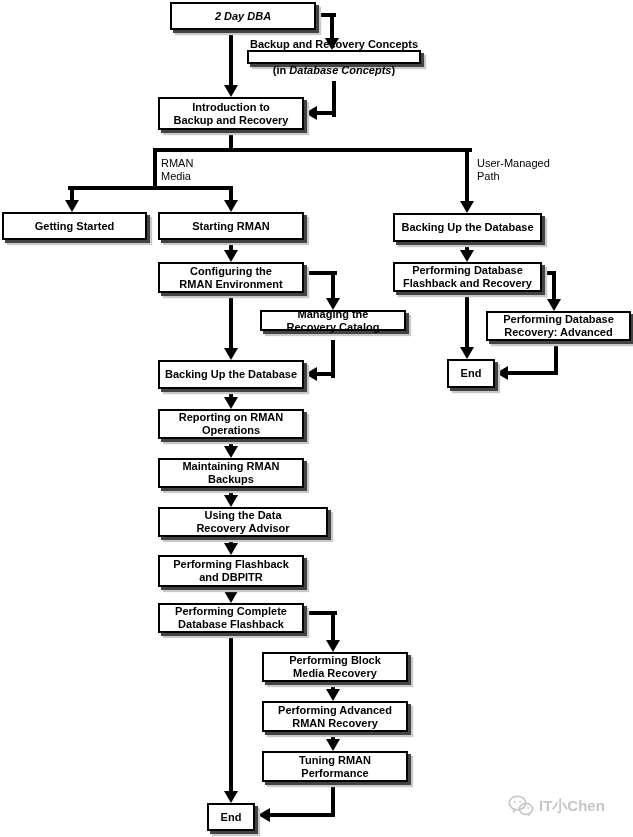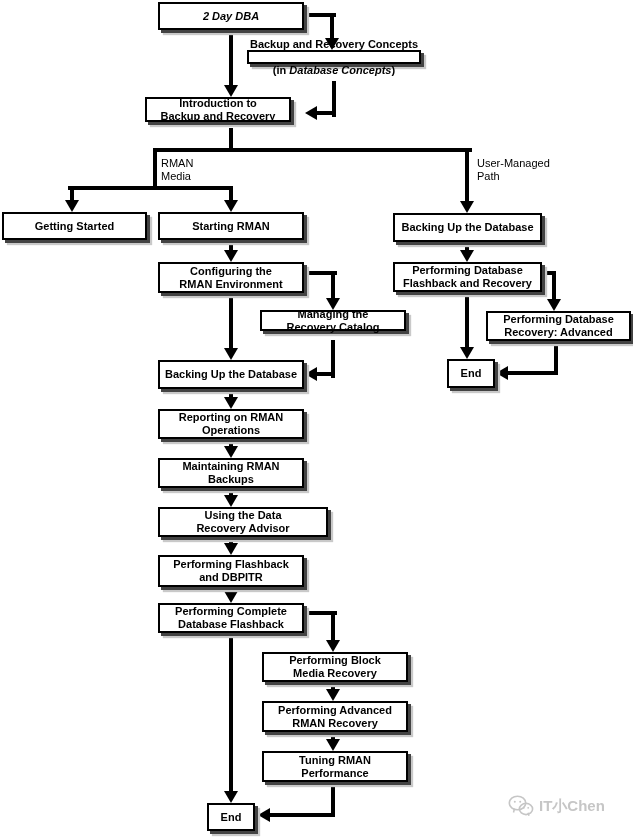--- a/index.html
+++ b/index.html
@@ -108,30 +108,30 @@
 
   <div class="v" style="left:554px;top:341px;height:34px"></div>
   <div class="h" style="left:508px;top:371px;width:50px"></div>
   <div class="al" style="left:496px;top:366px"></div>
 
   <div class="lbl" style="left:161px;top:157px">RMAN
 Media</div>
   <div class="lbl" style="left:477px;top:157px">User-Managed
 Path</div>
 
-  <div class="node" style="left:158px;top:2px;width:146px;height:28px">
+  <div class="node" style="left:170px;top:2px;width:146px;height:28px">
     <span class="it">2 Day DBA</span>
   </div>
 
   <div class="node" style="left:247px;top:50px;width:174px;height:14px">
     <span><span>Backup and Recovery Concepts</span><br>
       <span>(in </span><span class="it">Database Concepts</span><span>)</span></span>
   </div>
 
-  <div class="node" style="left:145px;top:97px;width:146px;height:25px">
+  <div class="node" style="left:158px;top:97px;width:146px;height:33px">
     <span>Introduction to
 Backup and Recovery</span>
   </div>
 
   <div class="node" style="left:2px;top:212px;width:145px;height:28px">
     <span>Getting Started</span>
   </div>
 
   <div class="node" style="left:158px;top:212px;width:146px;height:28px">
     <span>Starting RMAN</span>

